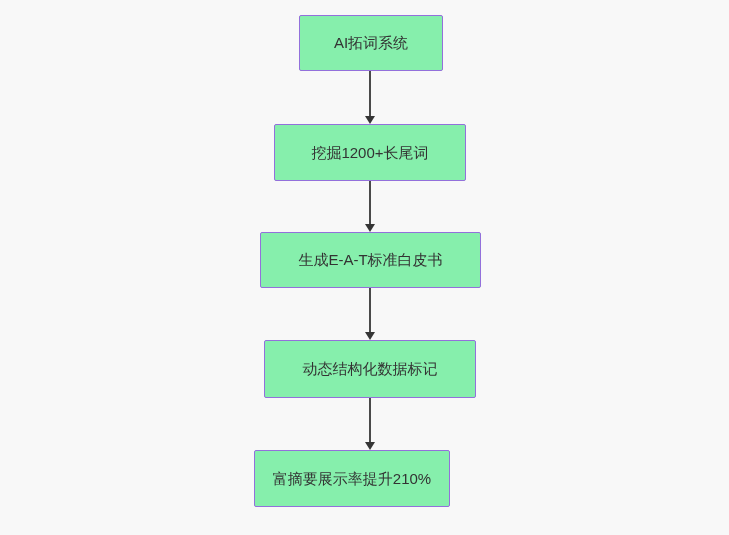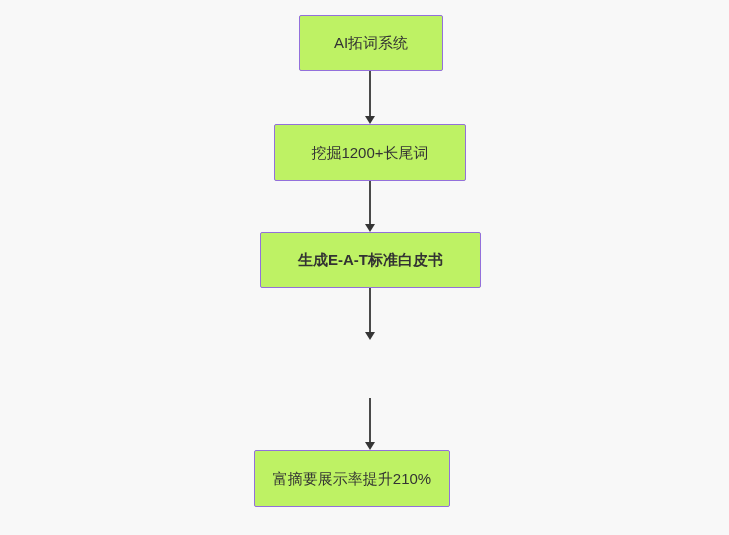--- a/index.html
+++ b/index.html
@@ -14,21 +14,21 @@
     overflow: hidden;
   }
   .canvas {
     position: relative;
     width: 729px;
     height: 535px;
   }
   .node {
     position: absolute;
     box-sizing: border-box;
-    background: #bef264;
+    background: #86efac;
     border: 1.5px solid #9370DB;
     border-radius: 2px;
     display: flex;
     align-items: center;
     justify-content: center;
     text-align: center;
   }
   .node span {
     color: #333333;
     font-size: 15px;
@@ -71,29 +71,32 @@
 
   <div class="node" style="left:274px; top:124px; width:192px; height:57px;">
     <span>挖掘1200+长尾词</span>
   </div>
 
   <div class="arrow" style="left:365px; top:181px; height:51px;">
     <div class="arrow-line"></div>
     <div class="arrow-head"></div>
   </div>
 
-  <div class="node" style="left:260px; top:232px; width:221px; height:56px;font-weight:bold;">
+  <div class="node" style="left:260px; top:232px; width:221px; height:56px;">
     <span>生成E-A-T标准白皮书</span>
   </div>
 
   <div class="arrow" style="left:365px; top:288px; height:52px;">
     <div class="arrow-line"></div>
     <div class="arrow-head"></div>
   </div>
 
+  <div class="node" style="left:264px; top:340px; width:212px; height:58px;">
+    <span>动态结构化数据标记</span>
+  </div>
 
   <div class="arrow" style="left:365px; top:398px; height:52px;">
     <div class="arrow-line"></div>
     <div class="arrow-head"></div>
   </div>
 
   <div class="node" style="left:254px; top:450px; width:196px; height:57px;">
     <span>富摘要展示率提升210%</span>
   </div>
 

